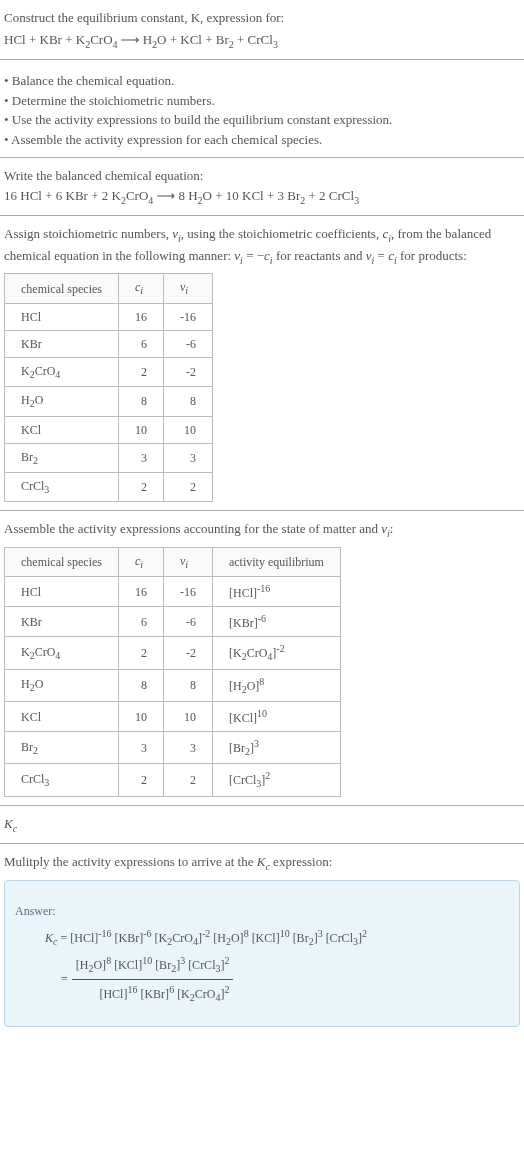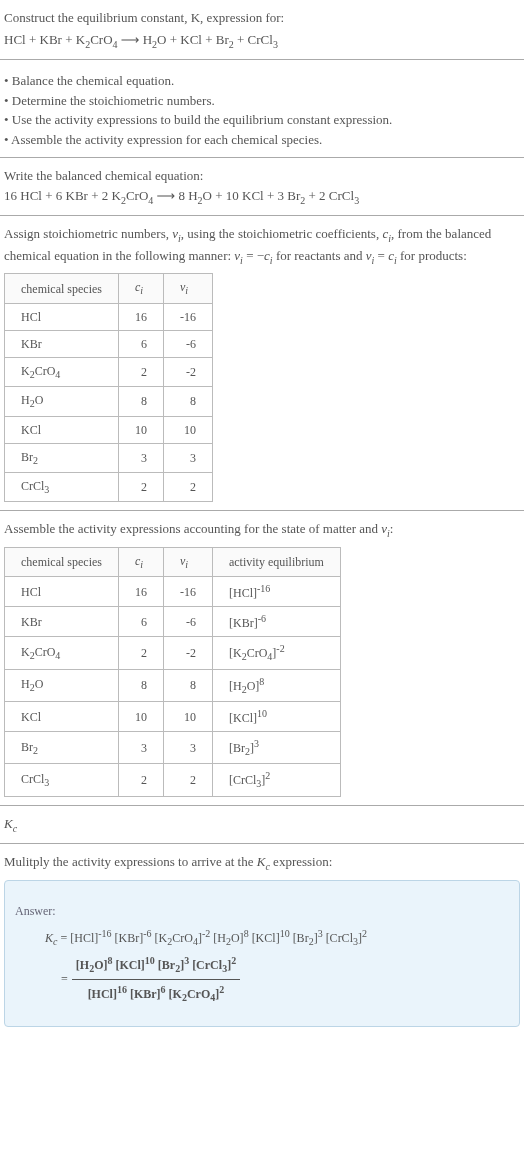--- a/index.html
+++ b/index.html
@@ -58,23 +58,22 @@
       margin-top: 6px;
     }
     .answer-label {
       color: #667;
       font-size: 12px;
       margin-bottom: 6px;
     }
     .frac {
       display: inline-block;
       vertical-align: middle;
-      text-align: center;
+      text-align: right;
       margin: 0 4px;
-      font-weight: bold;
     }
     .frac .num {
       display: block;
       border-bottom: 1px solid #555;
       padding: 0 4px 2px;
     }
     .frac .den {
       display: block;
       padding: 2px 4px 0;
     }

